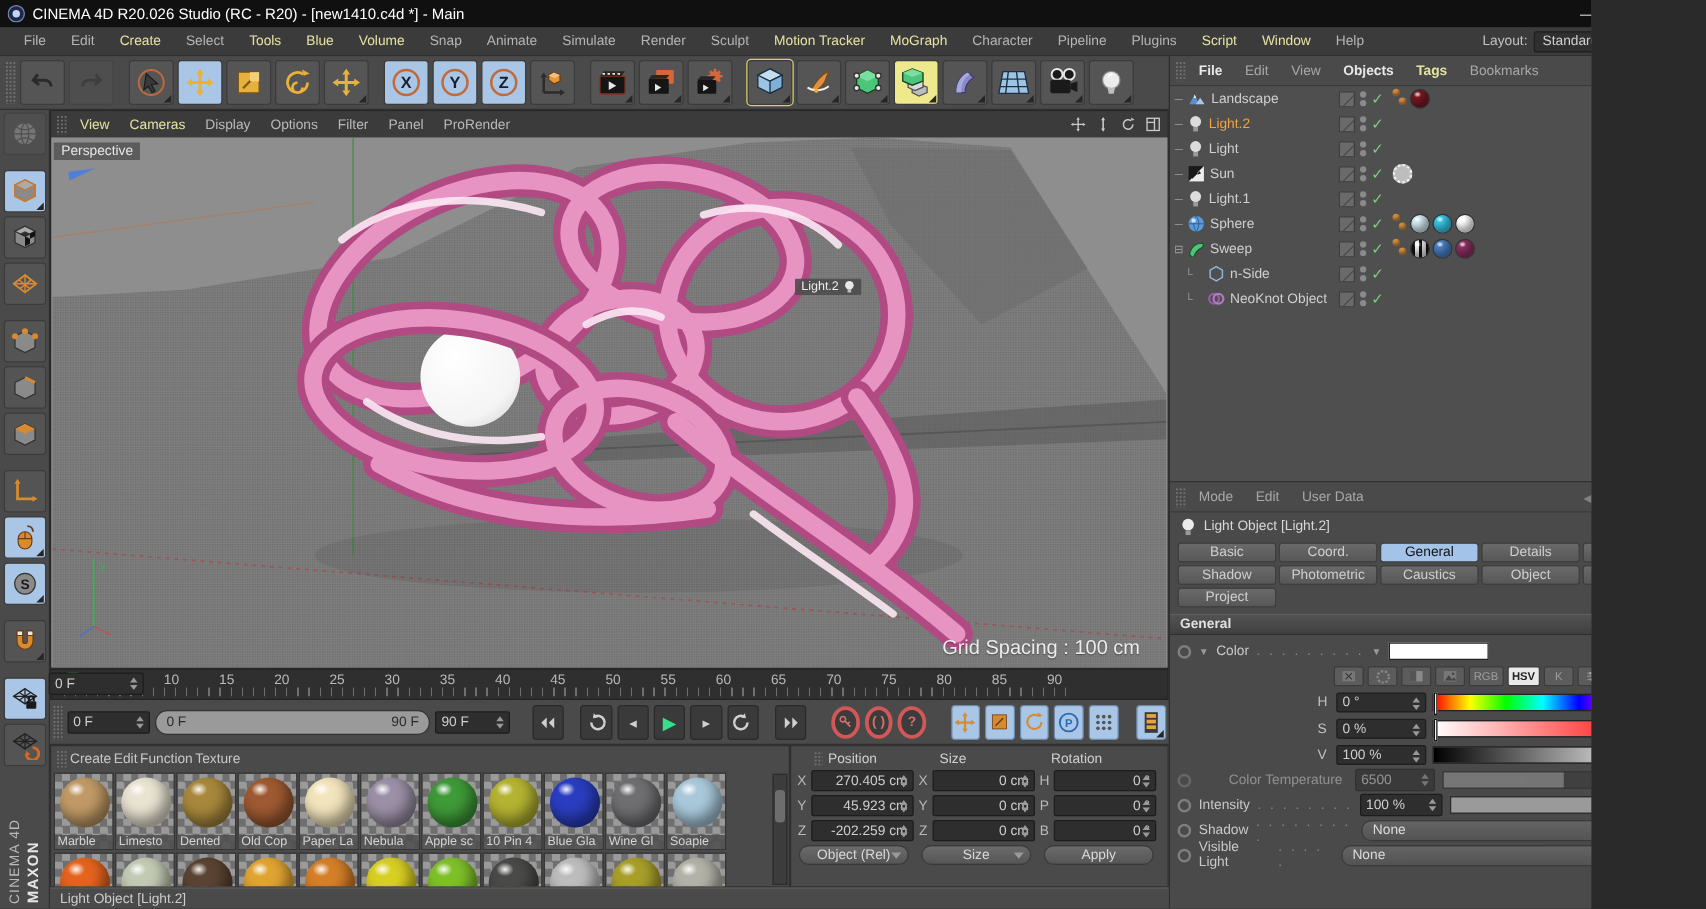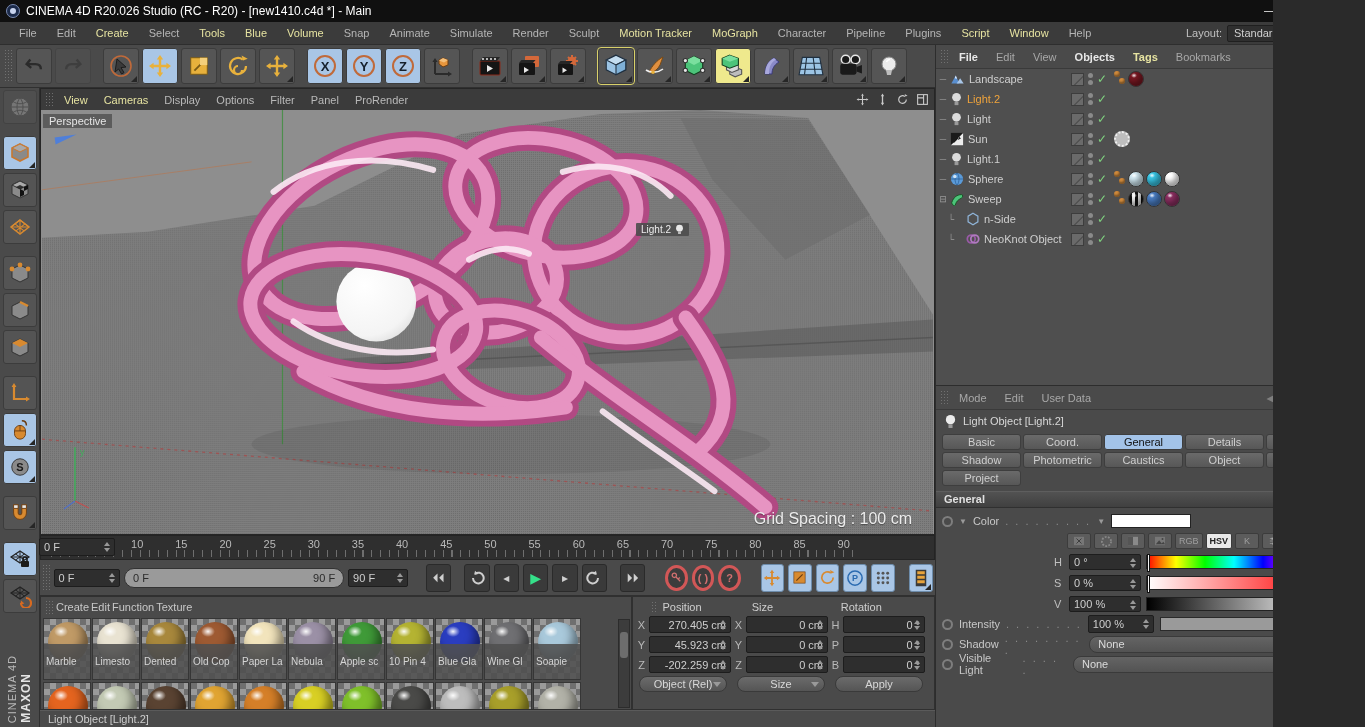--- a/index.html
+++ b/index.html
@@ -98,21 +98,21 @@
   .mats { left:40px; top:596px; width:592px; height:114px; background:#4a4a4a; border:1px solid #303030; overflow:hidden; }
   .mhead { height:20px; display:flex; align-items:center; gap:2px; padding:0 4px; }
   .mgrid { display:flex; gap:1px; padding:1px 2px; }
   .mitem { width:48px; height:62px; position:relative; border:1px solid #363636;
            background:repeating-conic-gradient(#9a9a9a 0 90deg, #6f6f6f 0 180deg) 0 0/12px 12px; }
   .msph { position:absolute; left:4px; top:3px; width:40px; height:40px; border-radius:50%;
           box-shadow:inset -5px -7px 10px rgba(0,0,0,.45); }
   .msph:after { content:""; position:absolute; left:6px; top:4px; width:14px; height:11px; border-radius:50%;
           background:radial-gradient(closest-side, rgba(255,255,255,.95), rgba(255,255,255,0)); }
   .mname { position:absolute; left:0; right:0; bottom:0; background:rgba(80,80,80,.88); color:#d5d5d5;
-           font-size:10px; padding:12px 2px; white-space:nowrap; overflow:hidden; }
+           font-size:10px; padding:0 2px; white-space:nowrap; overflow:hidden; }
   .mscroll { position:absolute; right:1px; top:22px; bottom:1px; width:12px; background:#3c3c3c; border:1px solid #2c2c2c; }
   .mthumb { position:absolute; left:1px; top:12px; width:8px; height:26px; background:#6d6d6d; border-radius:3px; }
 
   
   .coords { left:632px; top:596px; width:303px; height:114px; background:#4a4a4a; border:1px solid #303030; padding:2px 4px; }
   .chead { display:flex; color:#cfcfcf; margin:2px 0 3px 14px; }
   .chead span { width:96px; }
   .crow { display:flex; align-items:center; gap:3px; margin-bottom:3px; }
   .clab { width:9px; color:#b9b9b9; text-align:center; }
   .cfld { width:82px; } .cfld .fld{height:17px;justify-content:flex-end;}
@@ -1299,20 +1299,34 @@
               <span>100 %</span>
               <span class="stepper">
                 <i class="up"></i>
                 <i class="dn"></i>
               </span>
             </span>
           <span class="gbar val">
               <span class="gmark" style="right:0"></span>
             </span>
         </div>
+        <div class="arow" style="opacity:.55">
+          <span class="ring"></span>
+          <span class="alab" style="margin-left:24px">Color Temperature</span>
+          <span class="fld" style="width:64px;margin-left:4px">
+              <span>6500</span>
+              <span class="stepper">
+                <i class="up"></i>
+                <i class="dn"></i>
+              </span>
+            </span>
+          <span class="hslider" style="width:168px">
+              <span class="hfill" style="width:58%"></span>
+            </span>
+        </div>
         <div class="arow">
           <span class="ring"></span>
           <span class="alab">Intensity</span>
           <span class="dots-fill">. . . . . . . .</span>
           <span class="fld" style="width:66px">
               <span>100 %</span>
               <span class="stepper">
                 <i class="up"></i>
                 <i class="dn"></i>
               </span>

